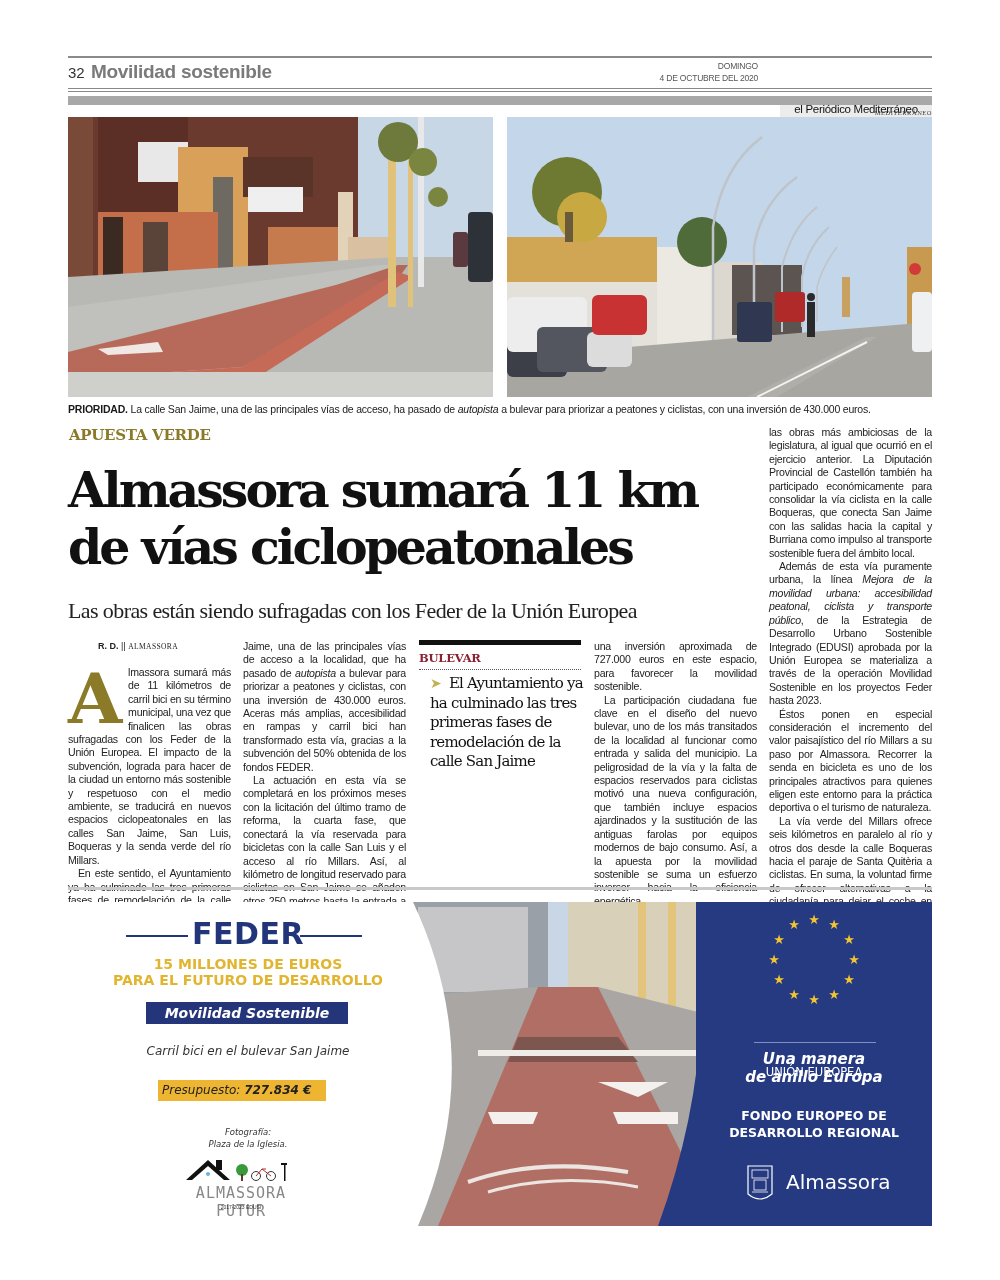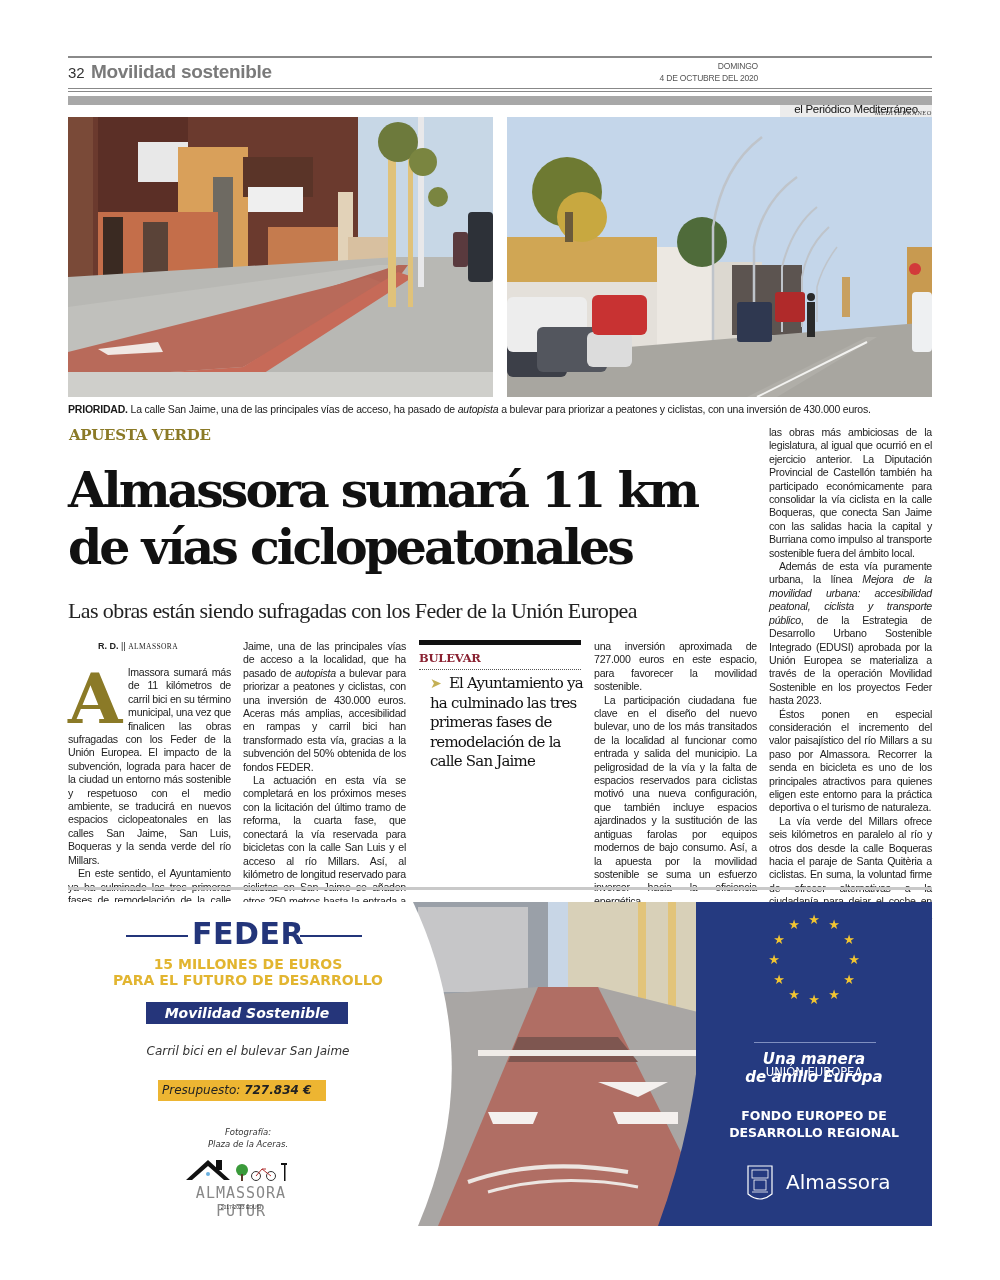--- a/index.html
+++ b/index.html
@@ -234,21 +234,21 @@
     <div class="ad-feder-line" style="left:232px"></div>
     <div class="ad-sub">
       <div>15 MILLONES DE EUROS</div>
       <div>PARA EL FUTURO DE DESARROLLO</div>
     </div>
     <div class="ad-pill">Movilidad Sostenible</div>
     <div class="ad-desc">Carril bici en el bulevar San Jaime</div>
     <div class="ad-budget"><span>Presupuesto: </span><b>727.834 €</b></div>
     <div class="ad-photo-cap">
       <div>Fotografía:</div>
-      <div>Plaza de la Aceras.</div>
+      <div>Plaza de la Iglesia.</div>
     </div>
     <div class="ad-logo">
       <svg style="position:absolute;left:0;top:0" width="130" height="30" viewBox="0 0 130 30">
         <polygon points="10,26 32,6 54,26 48,26 32,12 16,26" fill="#111"></polygon>
         <rect x="40" y="6" width="6" height="10" fill="#111"></rect>
         <circle cx="32" cy="20" r="2" fill="#6ab0e0"></circle>
         <circle cx="66" cy="16" r="6" fill="#3a9a3a"></circle>
         <rect x="65" y="20" width="2" height="7" fill="#5a3a2a"></rect>
         <circle cx="80" cy="22" r="4.5" stroke="#333" stroke-width="1" fill="none"></circle>
         <circle cx="95" cy="22" r="4.5" stroke="#333" stroke-width="1" fill="none"></circle>

